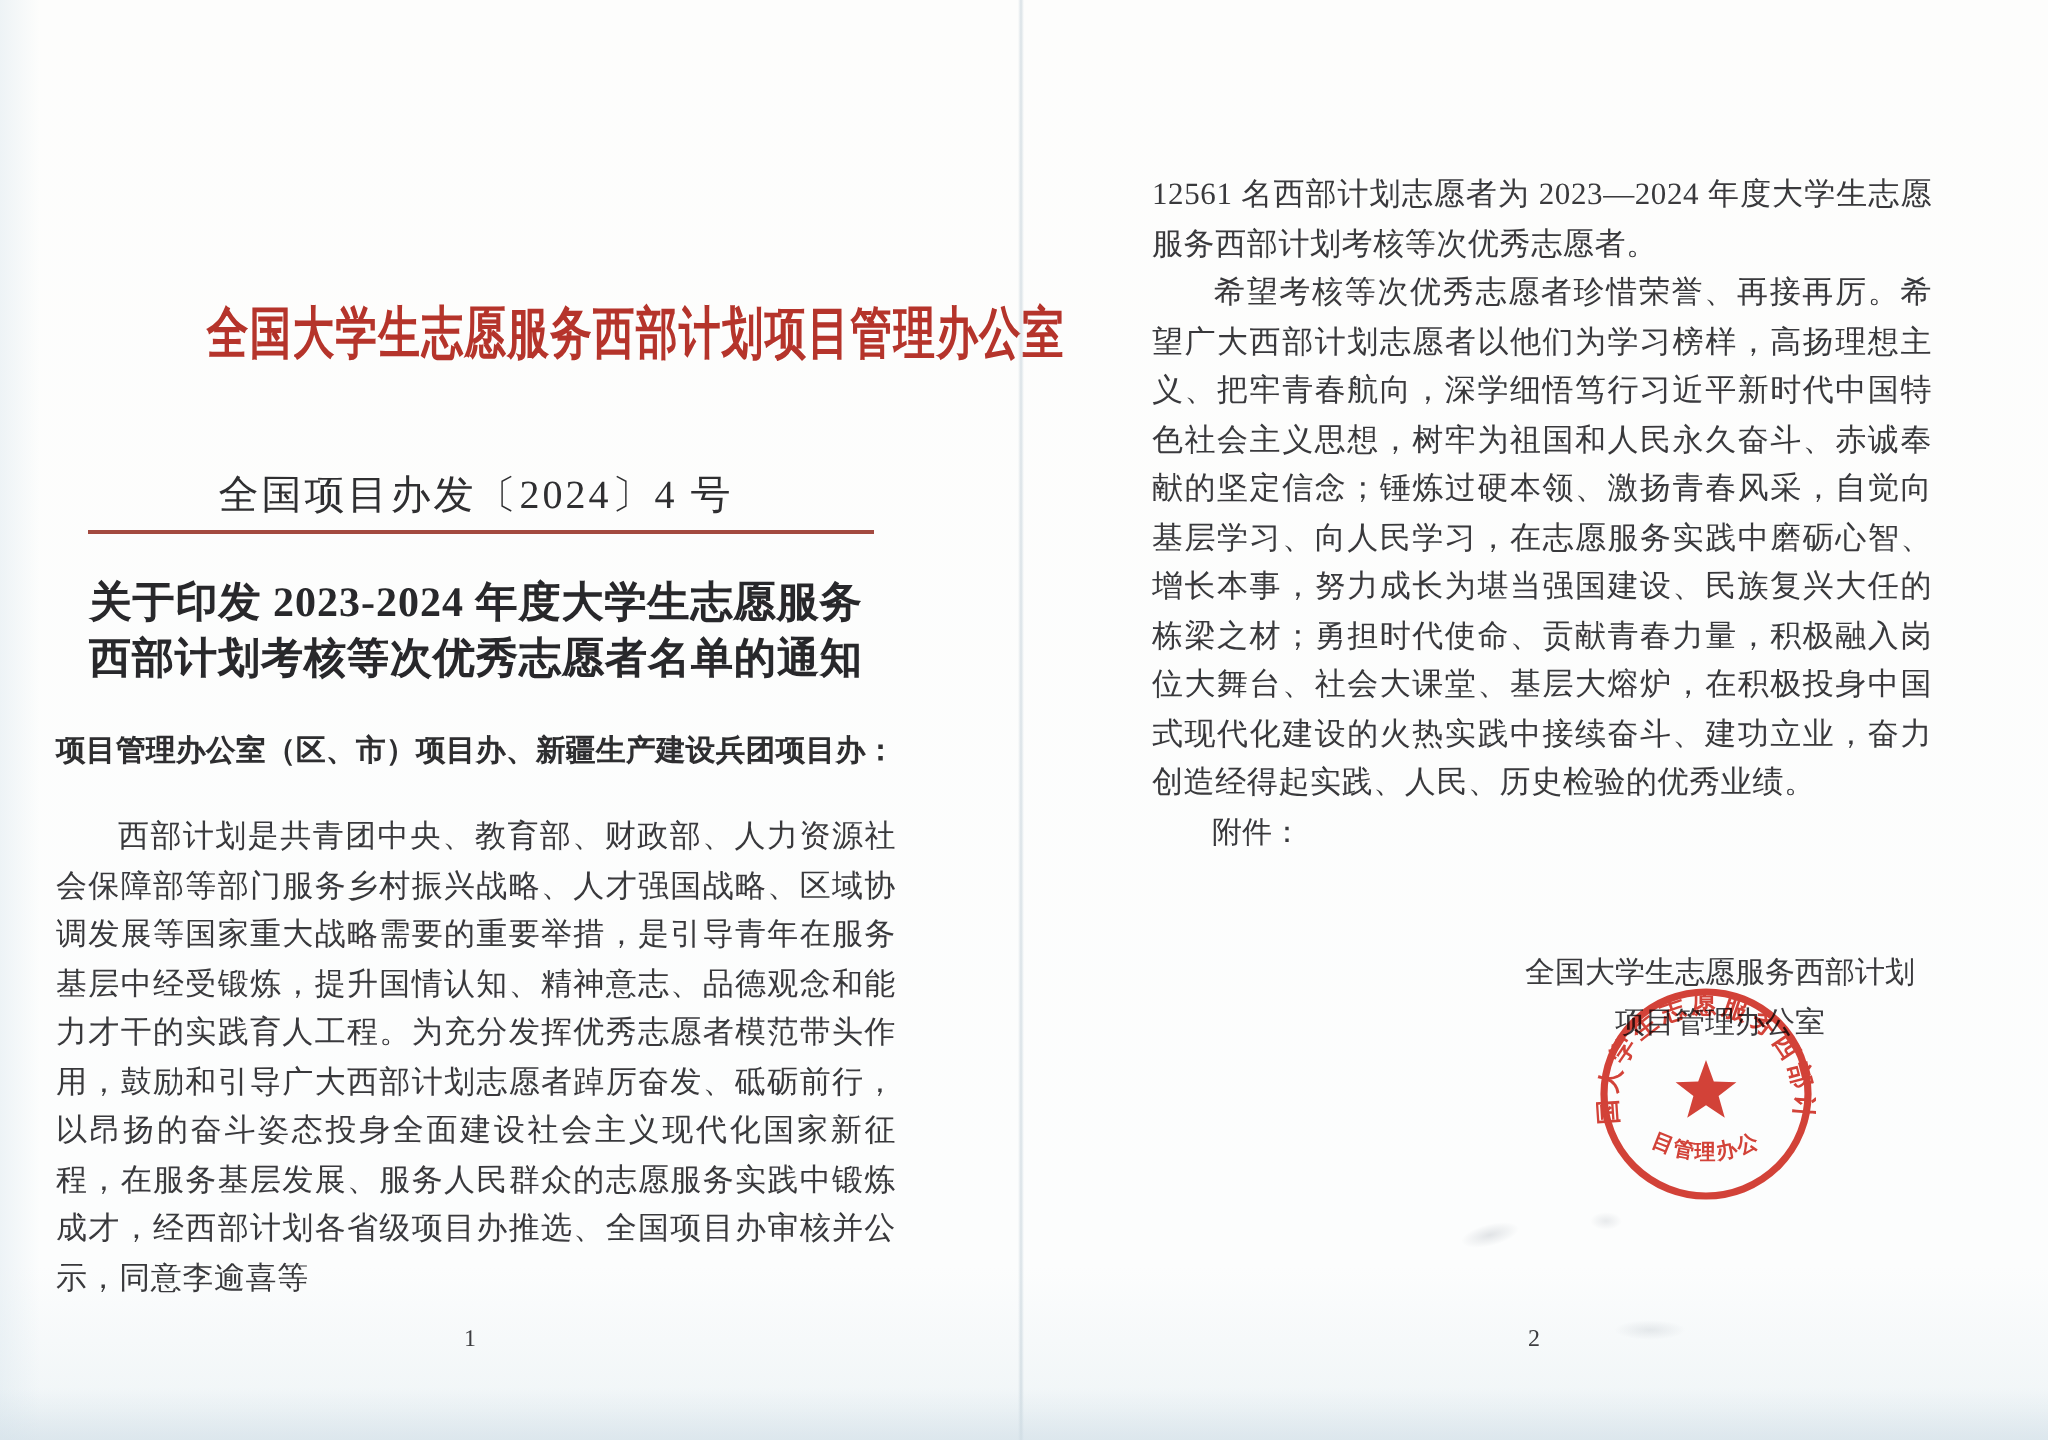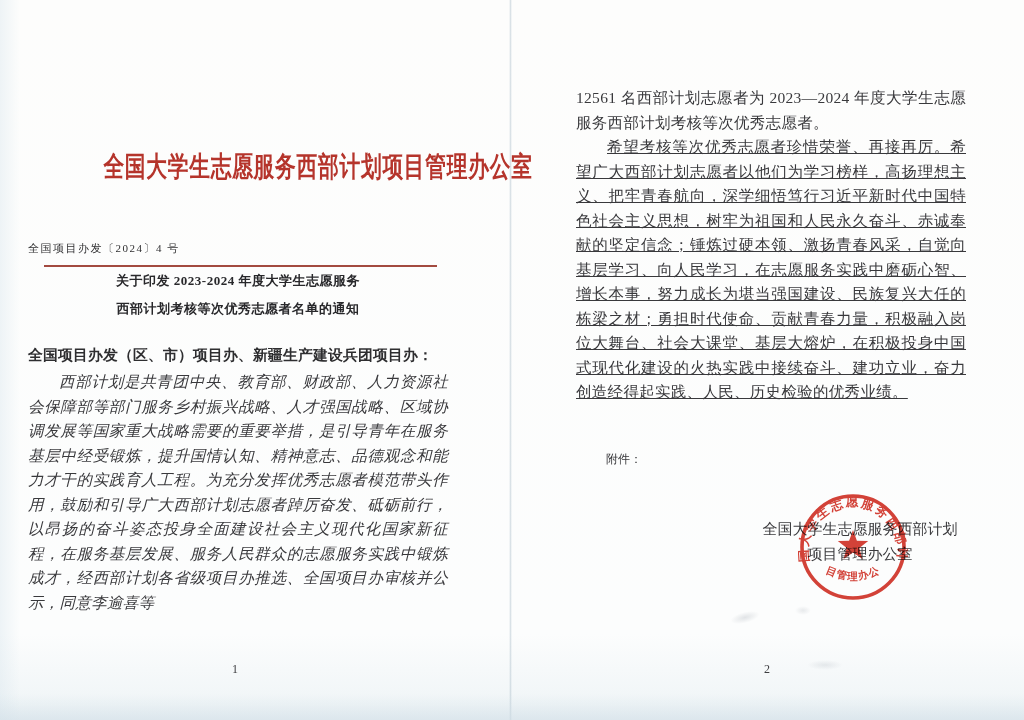--- a/index.html
+++ b/index.html
@@ -30,46 +30,46 @@
   .page { position:absolute; top:0; height:720px; width:512px; }
   .page.left  { left:0;   padding:148px 64px 0 28px; }
   .page.right { left:512px; padding:86px 58px 0 64px; }
 
   .letterhead { text-align:center; white-space:nowrap; }
   .letterhead .lh-inner {
     display:inline-block; transform:scaleX(0.74); transform-origin:center;
     font-weight:bold; font-size:28px; letter-spacing:1px; color:#b5342b;
   }
   .docnum {
-    margin-top:52px; font-size:11px;
+    margin-top:52px; text-align:center; font-size:20px;
     letter-spacing:1.5px; color:#2f2f31; line-height:21px;
   }
   .rule {
     margin:6px 11px 0 16px; height:0;
     border-top:2px solid #a34a40;
   }
   .doc-title {
-    text-align:center; font-weight:bold; font-size:13px;
+    margin-top:21px; text-align:center; font-weight:bold; font-size:21px;
     line-height:27.5px; color:#28282b; letter-spacing:0.5px;
   }
   .addressee {
     margin-top:22px; font-size:14.8px; font-weight:bold; color:#2e2e30;
     font-family:"Liberation Sans","DejaVu Sans",sans-serif;
     letter-spacing:0.2px; line-height:22px;
   }
   .body-par {
     font-size:15.5px; line-height:24.5px; text-align:justify;
     letter-spacing:0.3px; color:#39393c;
   }
-  .page.left .body-par { margin-top:4px; text-indent:2em;font-style:italic; }
+  .page.left .body-par { margin-top:20px; text-indent:2em; }
   .par1 { }
-  .par2 { text-indent:2em;text-decoration:underline; }
+  .par2 { text-indent:2em; }
   .attachment {
-    margin-top:42px; margin-left:30px; display:flex;
-    font-size:12px; line-height:24.5px; color:#39393c;
+    margin-left:30px; display:flex;
+    font-size:15px; line-height:24.5px; color:#39393c;
   }
   .attach-label { white-space:nowrap; }
   .attach-text { max-width:322px; text-align:left; }
   .sig-block {
     margin-top:46px; margin-left:auto; margin-right:2px; width:208px;
     text-align:center; font-size:15px; line-height:25px; color:#3a3a3d;
     position:relative; z-index:1;
   }
   .pagenum {
     position:absolute; bottom:43px; font-size:12px; color:#3d3d40;
@@ -98,21 +98,21 @@
   <div class="page left">
     <div class="letterhead">
       <span class="lh-inner">全国大学生志愿服务西部计划项目管理办公室</span>
     </div>
     <div class="docnum">全国项目办发〔2024〕4 号</div>
     <div class="rule"></div>
     <div class="doc-title">
       <div>关于印发 2023-2024 年度大学生志愿服务</div>
       <div>西部计划考核等次优秀志愿者名单的通知</div>
     </div>
-    <div class="addressee">全国项目办发（区、市）项目办、新疆生产建设兵团项目办：</div>
+    <div class="addressee">项目管理办公室（区、市）项目办、新疆生产建设兵团项目办：</div>
     <p class="body-par">西部计划是共青团中央、教育部、财政部、人力资源社会保障部等部门服务乡村振兴战略、人才强国战略、区域协调发展等国家重大战略需要的重要举措，是引导青年在服务基层中经受锻炼，提升国情认知、精神意志、品德观念和能力才干的实践育人工程。为充分发挥优秀志愿者模范带头作用，鼓励和引导广大西部计划志愿者踔厉奋发、砥砺前行，以昂扬的奋斗姿态投身全面建设社会主义现代化国家新征程，在服务基层发展、服务人民群众的志愿服务实践中锻炼成才，经西部计划各省级项目办推选、全国项目办审核并公示，同意李逾喜等</p>
     <div class="pagenum">1</div>
   </div>
 
   <div class="page right">
     <p class="body-par par1">12561 名西部计划志愿者为 2023—2024 年度大学生志愿服务西部计划考核等次优秀志愿者。</p>
     <p class="body-par par2">希望考核等次优秀志愿者珍惜荣誉、再接再厉。希望广大西部计划志愿者以他们为学习榜样，高扬理想主义、把牢青春航向，深学细悟笃行习近平新时代中国特色社会主义思想，树牢为祖国和人民永久奋斗、赤诚奉献的坚定信念；锤炼过硬本领、激扬青春风采，自觉向基层学习、向人民学习，在志愿服务实践中磨砺心智、增长本事，努力成长为堪当强国建设、民族复兴大任的栋梁之材；勇担时代使命、贡献青春力量，积极融入岗位大舞台、社会大课堂、基层大熔炉，在积极投身中国式现代化建设的火热实践中接续奋斗、建功立业，奋力创造经得起实践、人民、历史检验的优秀业绩。</p>
     <div class="attachment">
       <span class="attach-label">附件：</span>
     </div>

